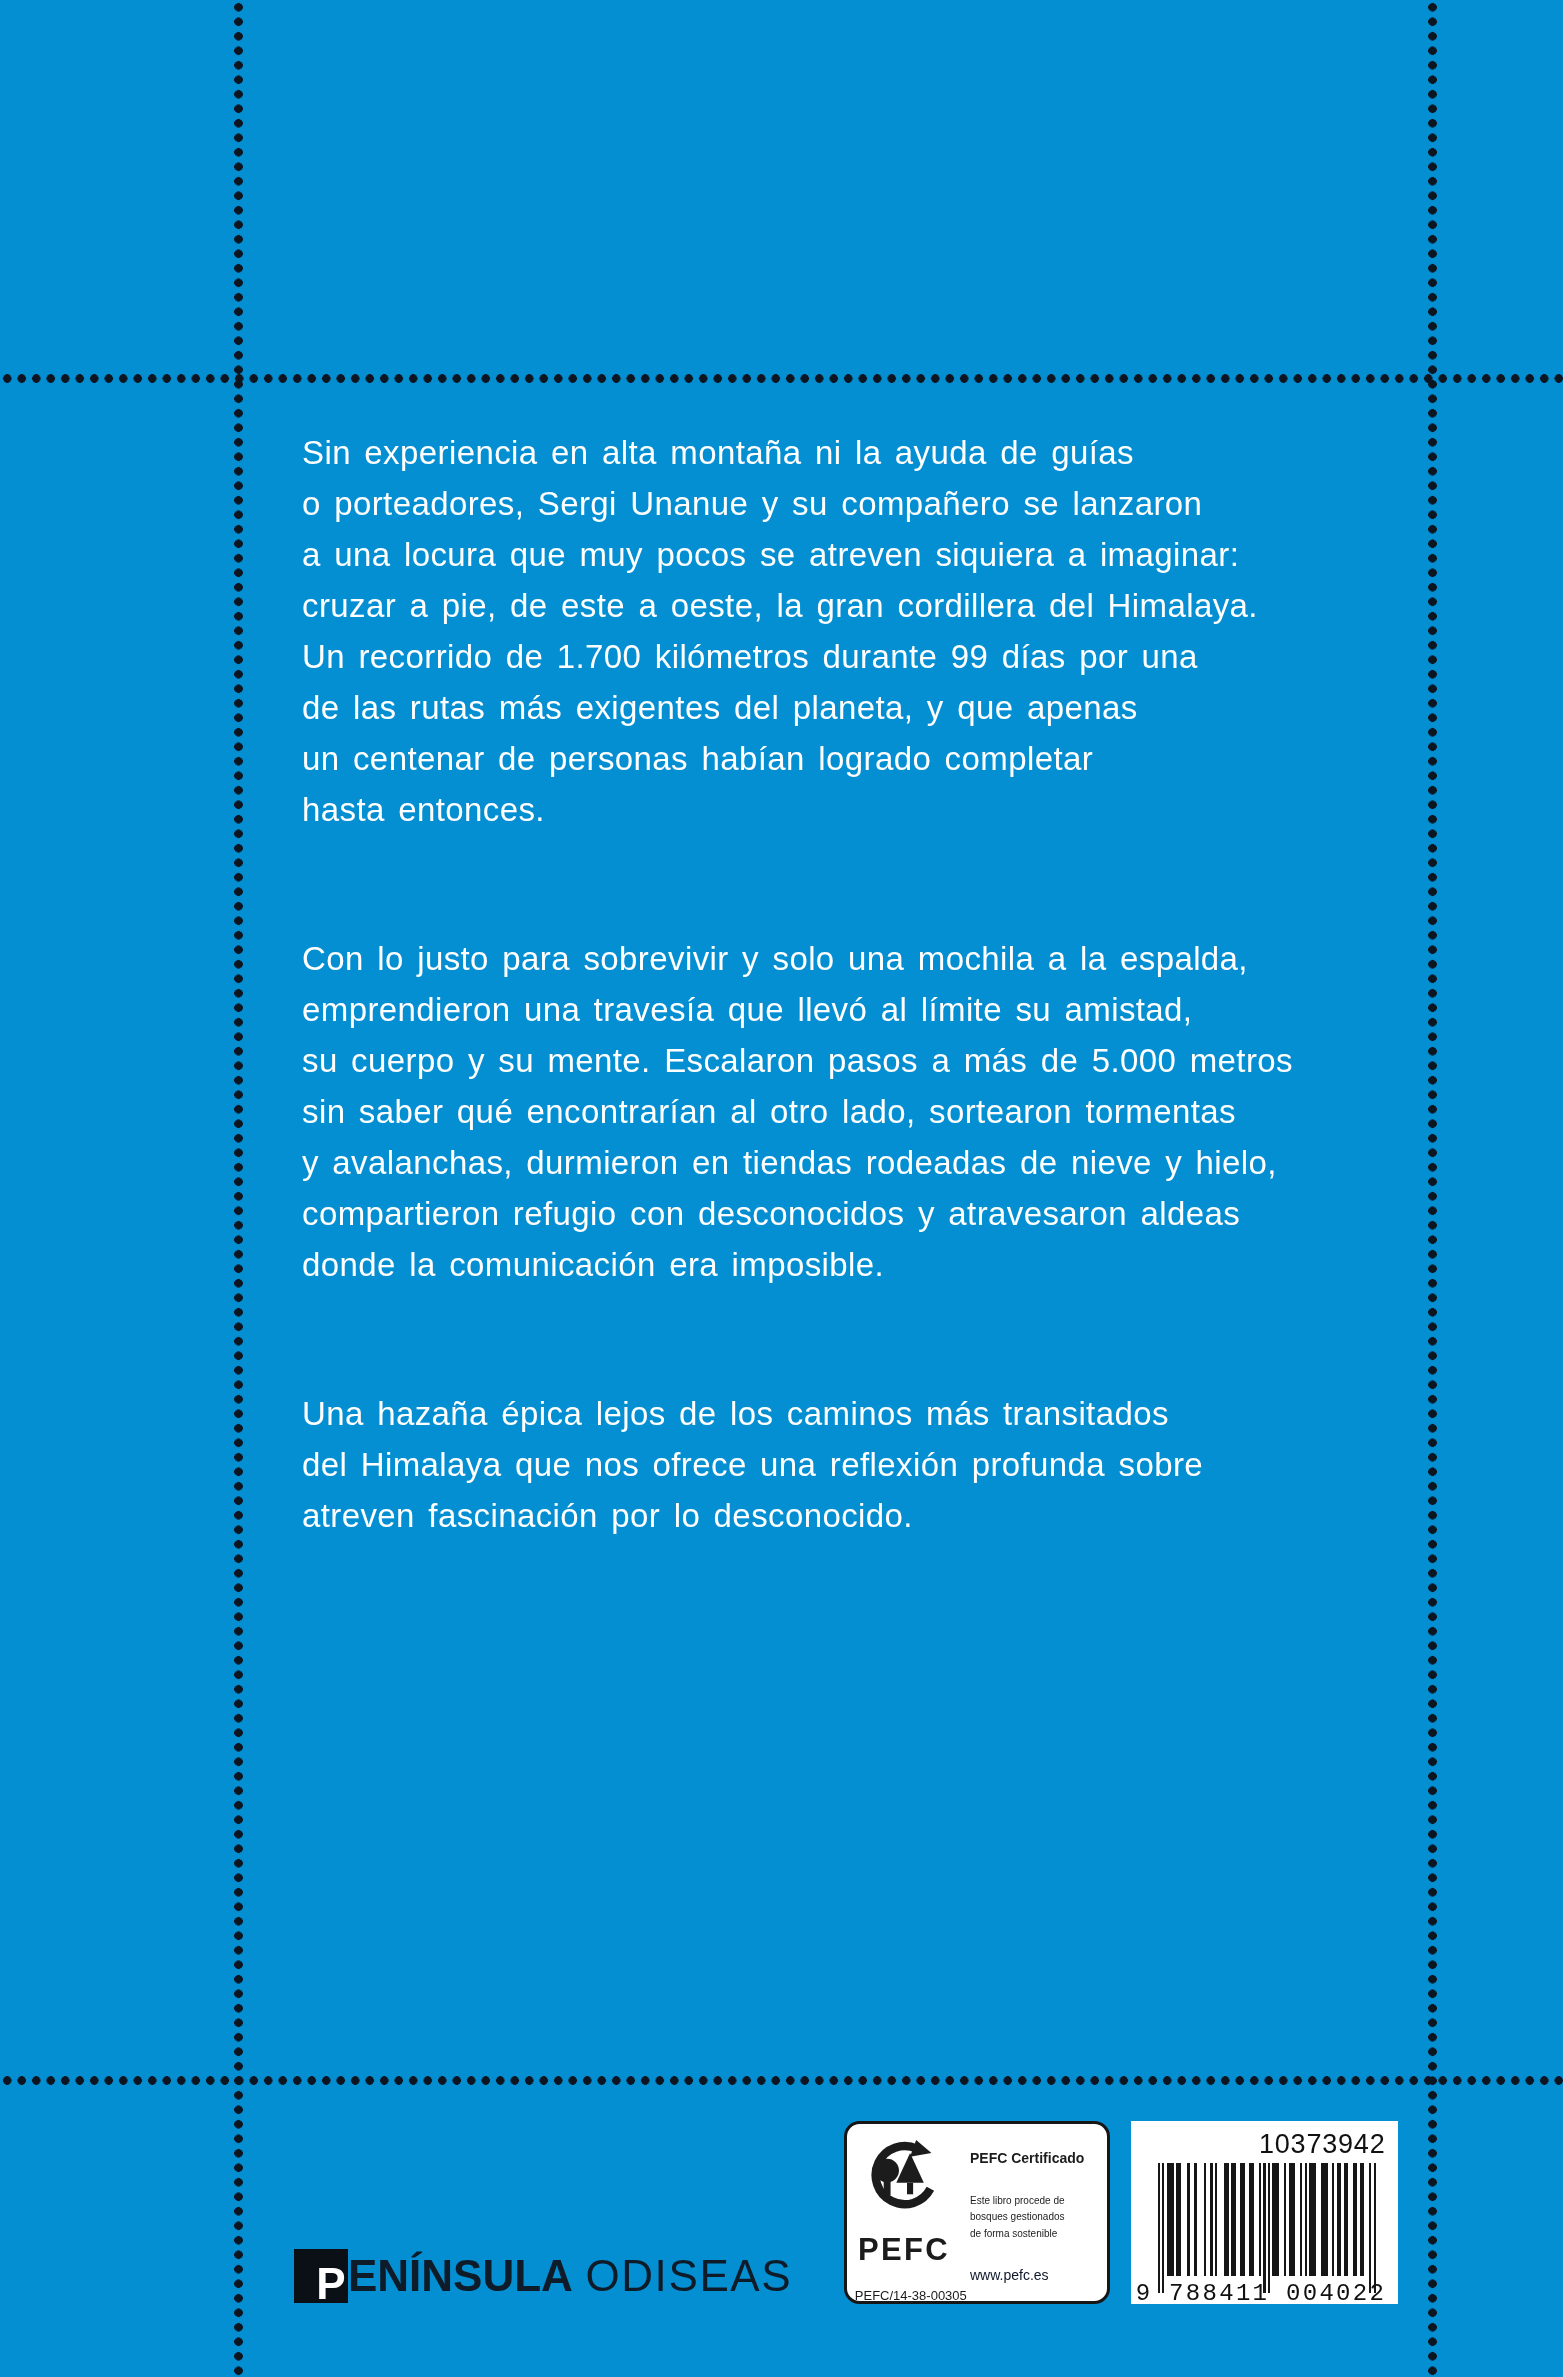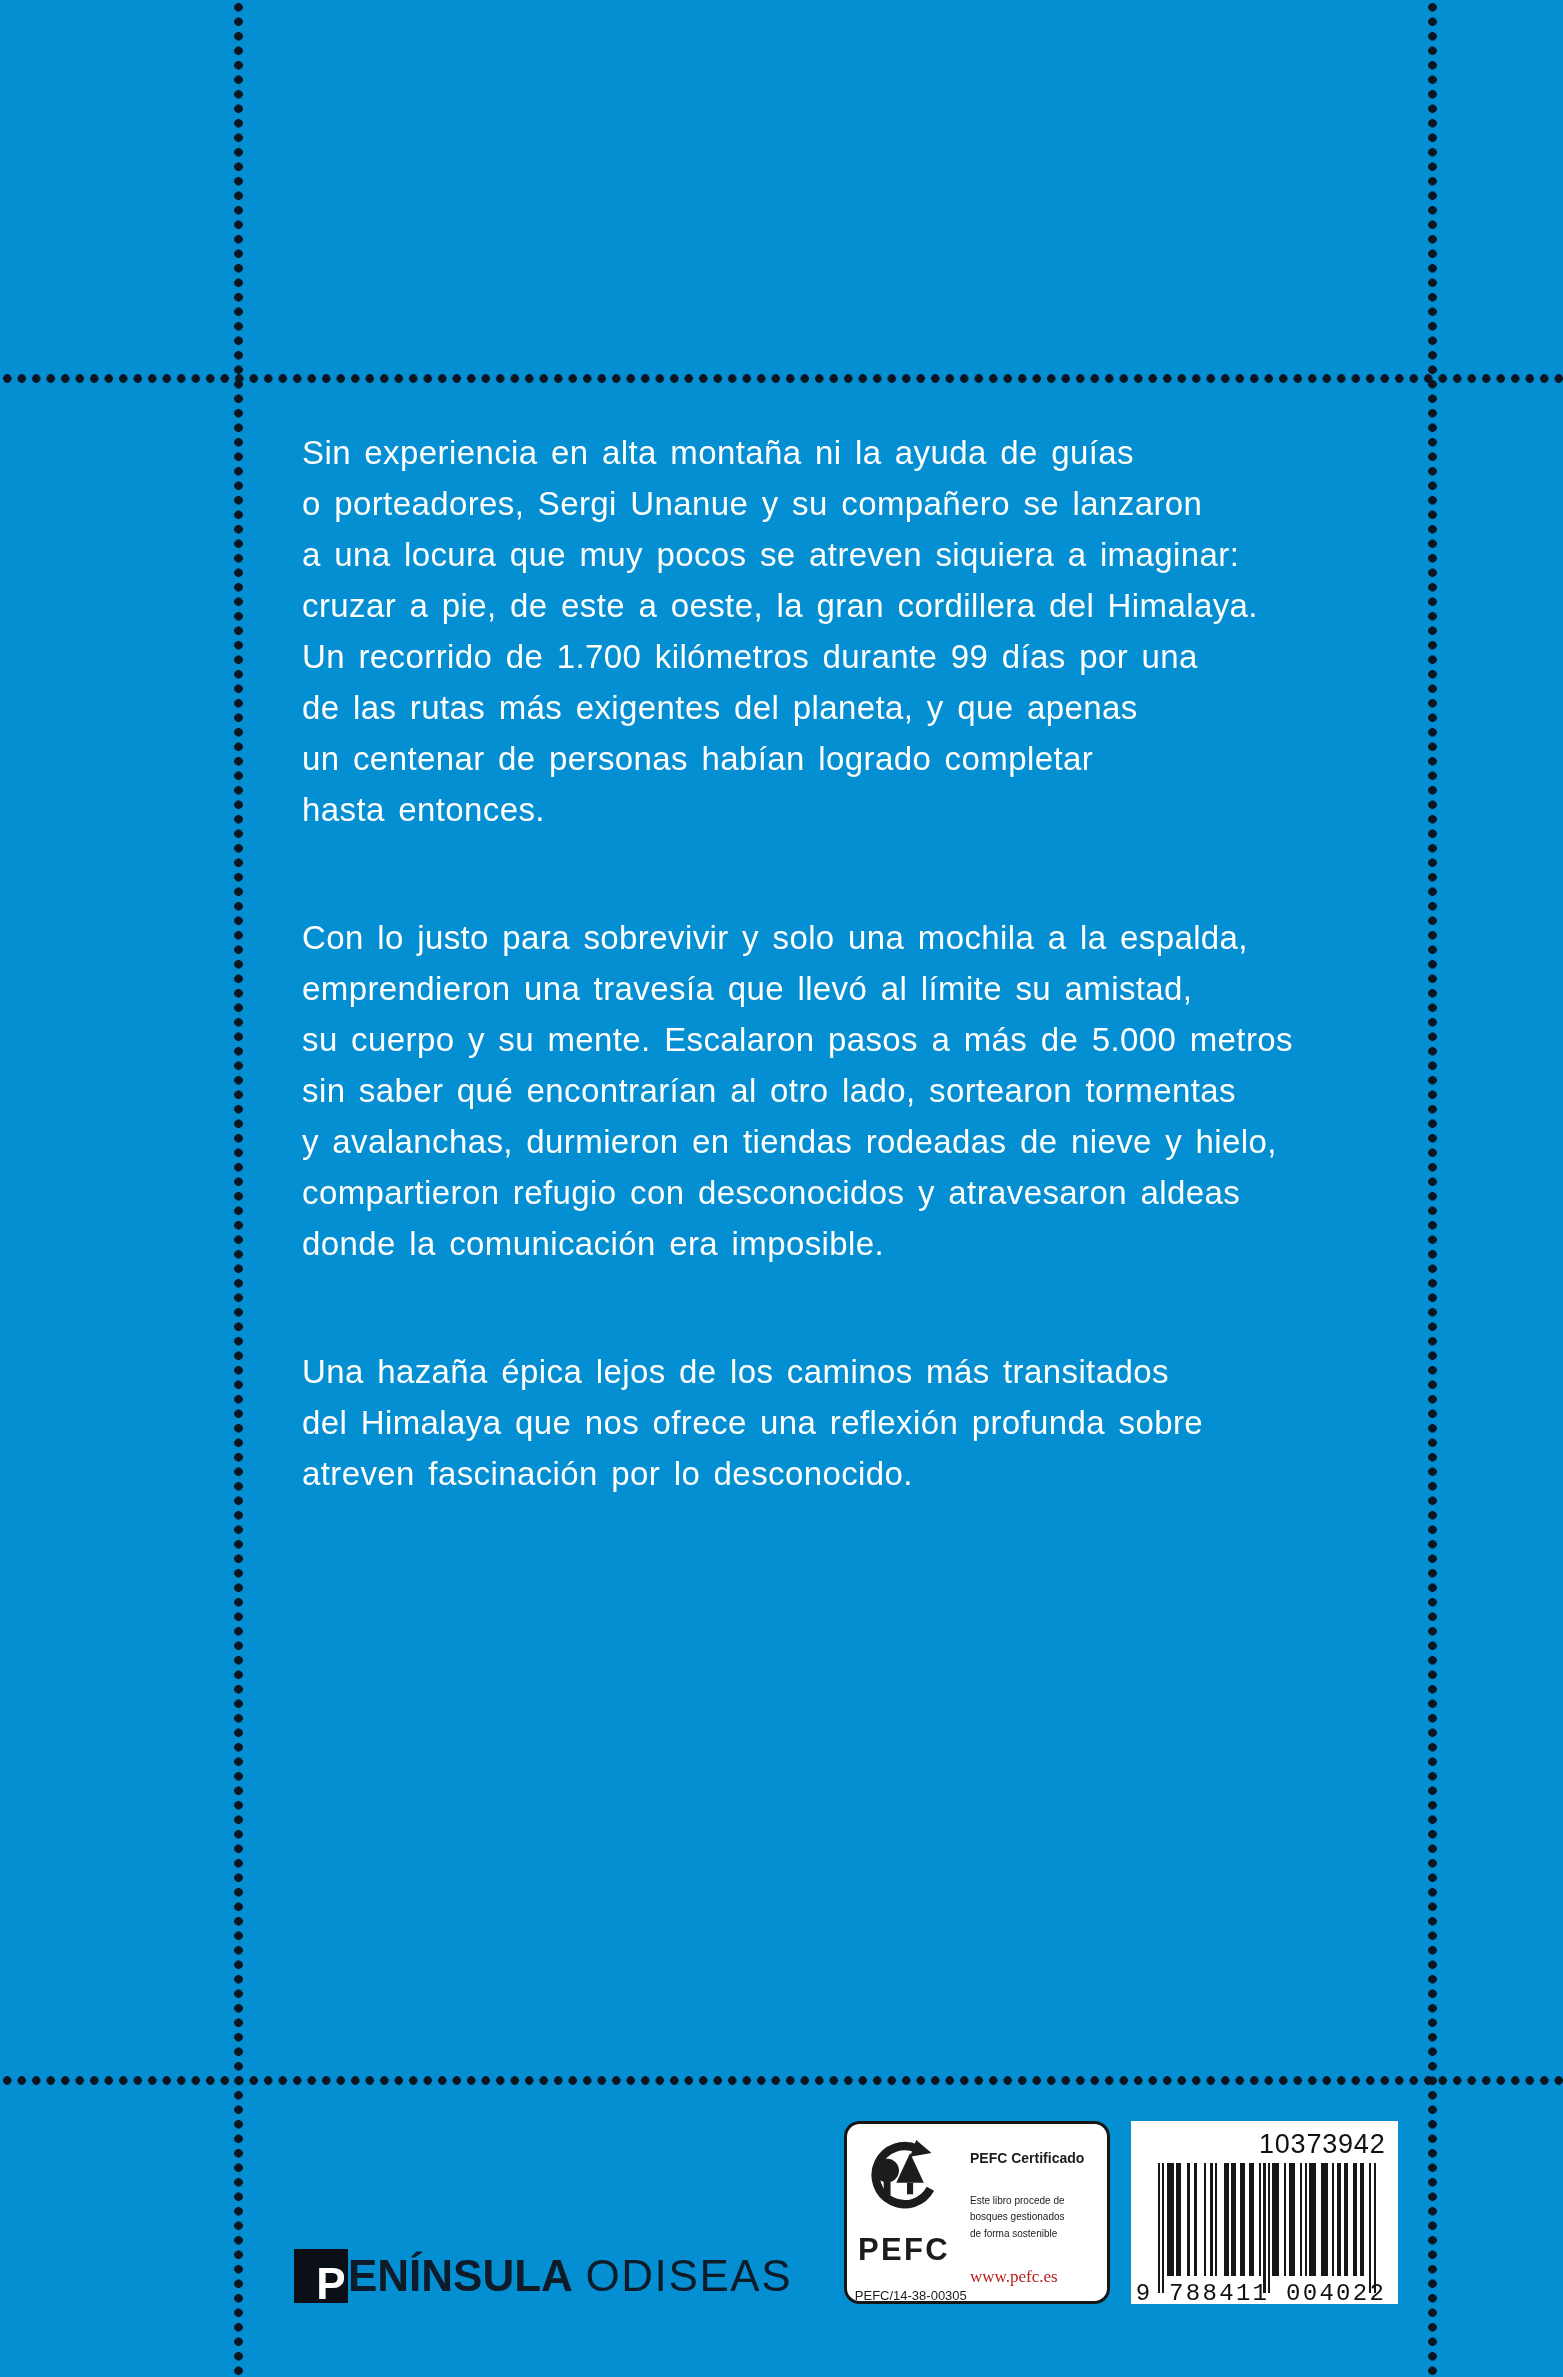--- a/index.html
+++ b/index.html
@@ -25,36 +25,36 @@
   #vline-right{left:1428px;}
   #hline-top{top:374px;}
   #hline-bottom{top:2076px;}
   
   .synopsis{
     position:absolute;left:302px;top:427px;width:1219px;
     color:#ffffff;font-size:33px;line-height:51px;
     letter-spacing:0.4px;word-spacing:3.9px;font-weight:400;
   }
   .synopsis p{margin:0;white-space:pre-line;}
-  .synopsis p + p{margin-top:77px;}
+  .synopsis p + p{margin-top:98px;}
   
   .pefc{
     position:absolute;left:844px;top:2121px;width:266px;height:183px;
     background:#ffffff;border:3.9px solid #161616;border-radius:15.6px;
     box-sizing:border-box;color:#1e1e1e;
   }
   .pefc-logo{position:absolute;left:14px;top:15.6px;width:92px;height:78px;}
   .pefc-word{
     position:absolute;left:11px;top:108px;width:98px;text-align:left;
     font-size:31px;font-weight:700;letter-spacing:2.3px;color:#1c1c1c;
   }
   .pefc-code{position:absolute;left:7.8px;top:142px;width:117px;font-size:13px;color:#1c1c1c;margin-top:22px;}
   .pefc-title{position:absolute;left:123px;top:26px;font-size:14px;font-weight:700;color:#1c1c1c;}
   .pefc-desc{position:absolute;left:123px;top:69px;width:134px;font-size:10px;line-height:16.4px;white-space:pre-line;color:#1c1c1c;}
-  .pefc-url{position:absolute;left:123px;top:143px;font-size:17px;color:#b91c1c;font-family:Liberation Serif, serif;}
+  .pefc-url{position:absolute;left:123px;top:143px;font-size:14px;color:#0f172a;}
   
   .bcpanel{
     position:absolute;left:1131px;top:2121px;width:267px;height:183px;
     background:#ffffff;color:#111;
   }
   .bc-sku{position:absolute;top:7.8px;right:12.5px;font-size:27px;letter-spacing:0.8px;}
   .bc-bars{position:absolute;left:26.6px;top:42px;height:131px;display:flex;align-items:flex-start;}
   .bar{flex:none;width:2.3px;height:113px;}
   .bar.on{background:#161616;}
   .bar.guard{height:130px;}

